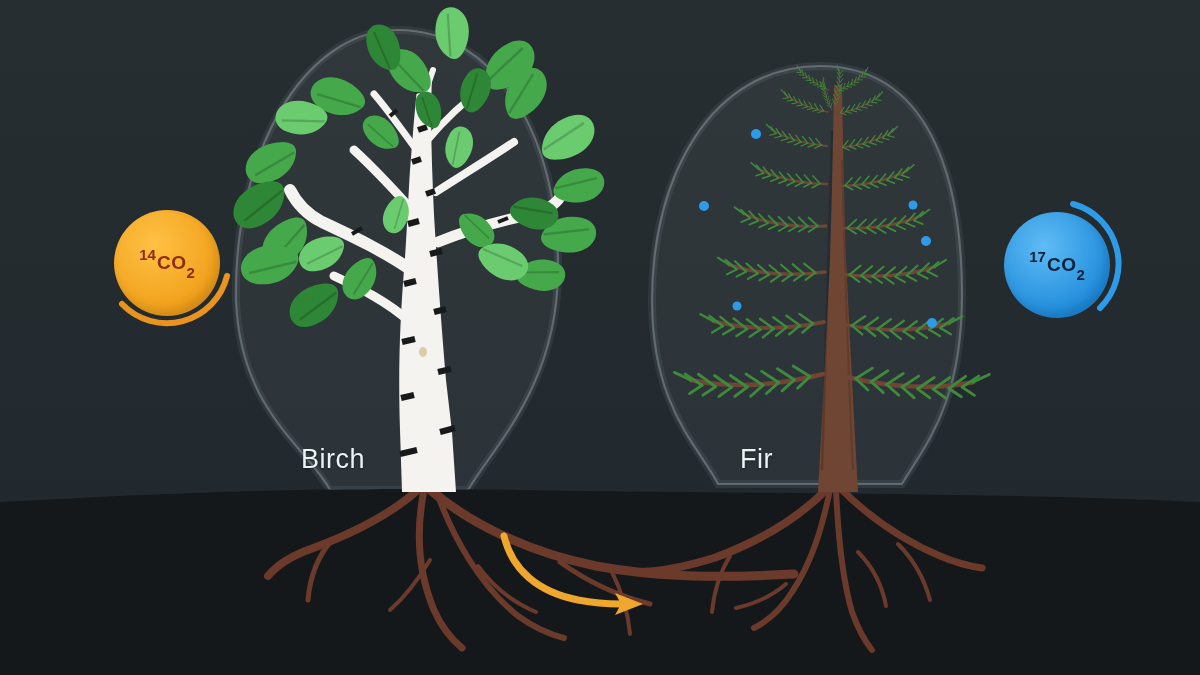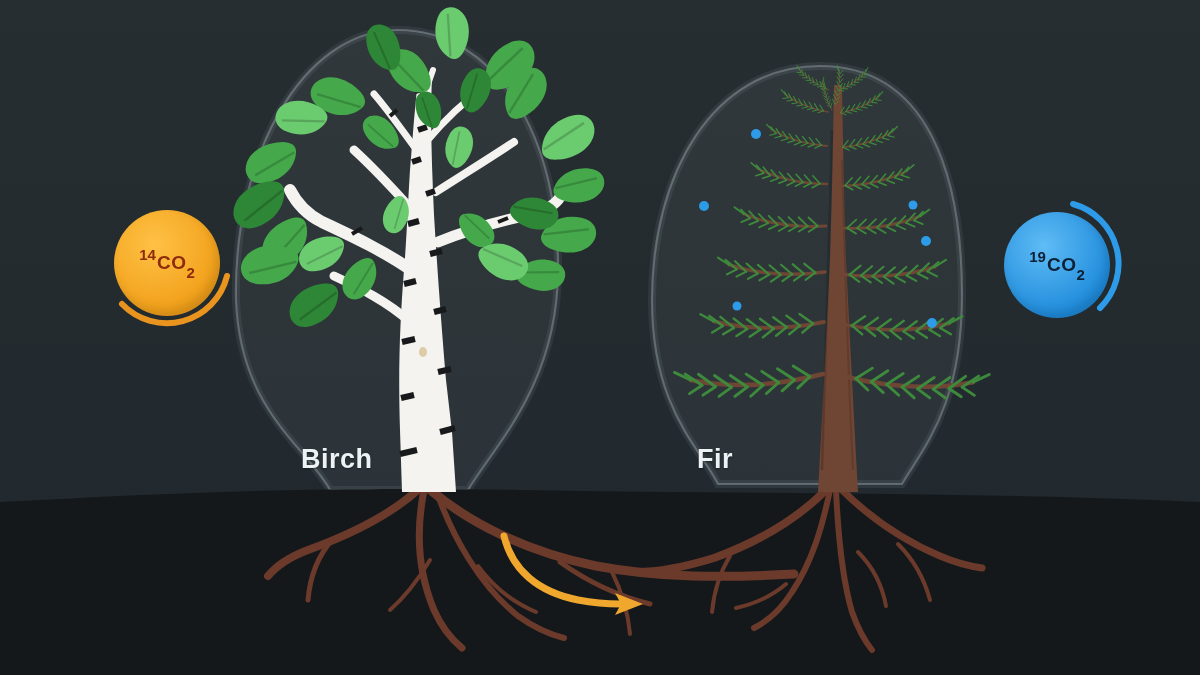--- a/index.html
+++ b/index.html
@@ -4,25 +4,25 @@
 <style>
   html,body{margin:0;padding:0;background:#101418;}
   *{box-sizing:border-box;}
   .stage{
     position:relative;width:1200px;height:675px;overflow:hidden;
     background:linear-gradient(180deg,#262E32 0%,#232B2F 45%,#202830 100%);
     font-family:"Liberation Sans",sans-serif;
   }
   .stage svg{position:absolute;left:0;top:0;}
   .tree-label{
-    position:absolute;color:#EDF2F4;font-size:27px;font-weight:700;
+    position:absolute;color:#EDF2F4;font-size:27px;font-weight:400;
     letter-spacing:0.5px;text-shadow:0 1px 2px rgba(0,0,0,0.4);
   }
   #birch-label{left:301px;top:444px;}
-  #fir-label{left:697px;top:444px;}
+  #fir-label{left:740px;top:444px;}
   .badge{
     position:absolute;width:106px;height:106px;border-radius:50%;
     display:flex;align-items:center;justify-content:center;
     font-weight:700;box-shadow:inset -4px -6px 10px rgba(0,0,0,0.12);
   }
   .badge-orange{
     left:114px;top:210px;
     background:radial-gradient(circle at 38% 32%, #FFC145, #F1A01A 70%, #E8941A);
     color:#8E2B0C;
   }
@@ -225,18 +225,18 @@
   <div id="birch-label" class="tree-label">Birch</div>
   <div id="fir-label" class="tree-label">Fir</div>
 
   <div class="badge badge-orange">
     <span class="iso-sup">14</span>
       <span class="iso-mol">CO</span>
       <span class="iso-sub">2</span>
   </div>
 
   <div class="badge badge-blue">
-    <span class="iso-sup">19</span>
+    <span class="iso-sup">17</span>
       <span class="iso-mol">CO</span>
       <span class="iso-sub">2</span>
   </div>
 
 </div>
 
 </body></html>

